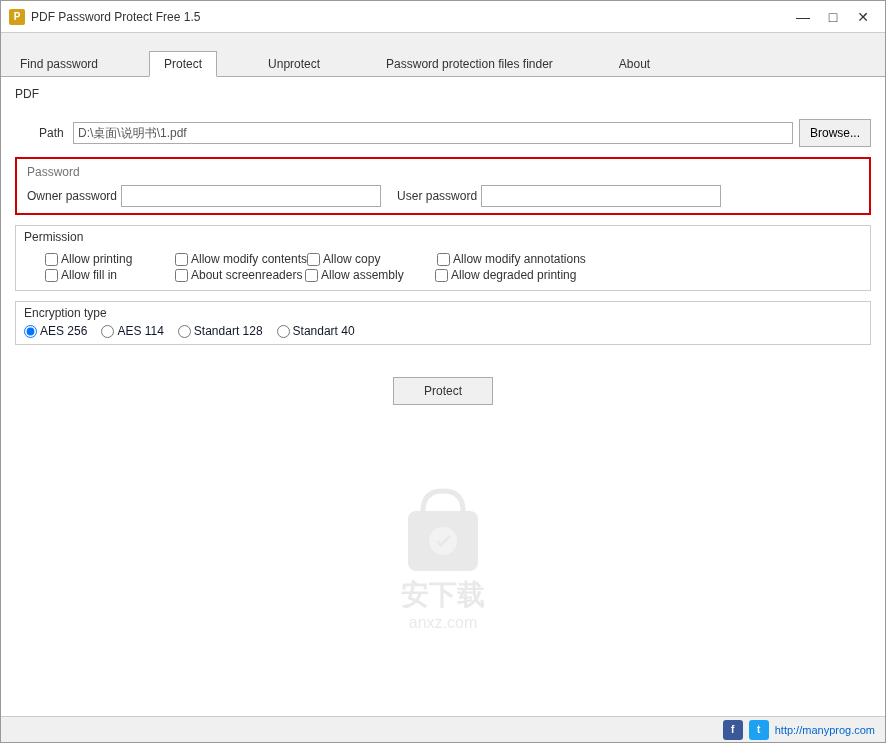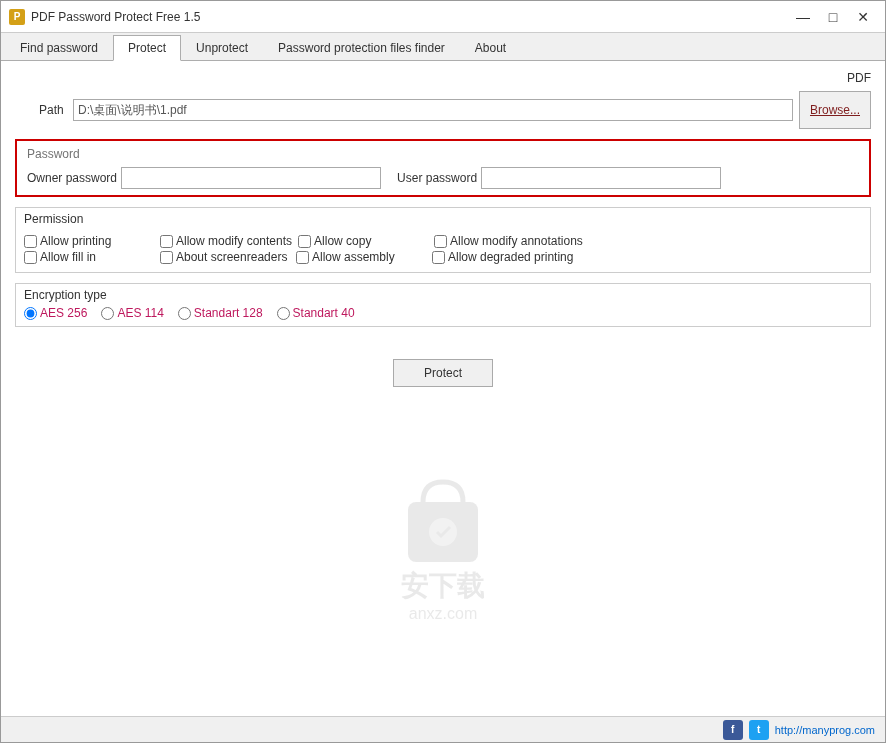--- a/index.html
+++ b/index.html
@@ -61,21 +61,22 @@
       display: flex;
       align-items: center;
       justify-content: center;
     }
     .tab-bar {
       background: #f0f0f0;
       display: flex;
       align-items: flex-end;
       padding: 0 4px;
       border-bottom: 1px solid #adadad;
-      height: 28px;
+      height: 44px;
+      gap: 36px;
     }
     .tab {
       padding: 4px 14px;
       border: 1px solid transparent;
       cursor: pointer;
       font-size: 12px;
       color: #333;
       height: 26px;
       display: flex;
       align-items: center;
@@ -94,22 +95,21 @@
       background: #fff;
       padding: 10px 14px;
       display: flex;
       flex-direction: column;
       gap: 6px;
     }
     .section-label {
       font-size: 12px;
       color: #333;
       font-weight: normal;
-      margin-bottom: 6px;
-      text-align: right;
+      margin-bottom: 18px;
     }
     .path-row {
       display: flex;
       align-items: center;
       gap: 6px;
       margin-bottom: 4px;
       margin-left: 24px;
     }
     .path-label {
       font-size: 12px;
@@ -119,28 +119,27 @@
     .path-input {
       flex: 1;
       height: 22px;
       border: 1px solid #aaa;
       padding: 0 4px;
       font-size: 12px;
       color: #555;
       background: #fff;
     }
     .browse-btn {
-      height: 38px;
+      height: 28px;
       padding: 0 10px;
       border: 1px solid #aaa;
       background: #f0f0f0;
       cursor: pointer;
       font-size: 12px;
-      color: #7f1d1d;
-      text-decoration: underline;
+      color: #000000;
     }
     .password-group {
       border: 2px solid #cc0000;
       padding: 6px 10px;
       margin-bottom: 4px;
     }
     .password-group-label {
       font-size: 12px;
       color: #737373;
       margin-bottom: 6px;
@@ -180,23 +179,24 @@
       margin-bottom: 4px;
     }
     .section-group-title {
       font-size: 12px;
       color: #333;
       margin-bottom: 8px;
     }
     .permission-row {
       display: flex;
       align-items: center;
-      gap: 6px;
+      gap: 0;
       margin-bottom: 2px;
       flex-wrap: wrap;
+      margin-left: 21px;
     }
     .checkbox-item {
       display: flex;
       align-items: center;
       gap: 3px;
       min-width: 130px;
     }
     .checkbox-item input[type="checkbox"] {
       width: 13px;
       height: 13px;
@@ -226,21 +226,21 @@
     .radio-item {
       display: flex;
       align-items: center;
       gap: 3px;
     }
     .radio-item input[type="radio"] {
       cursor: pointer;
     }
     .radio-item label {
       font-size: 12px;
-      color: #be185d;
+      color: #0f172a;
       cursor: pointer;
     }
     .protect-btn-row {
       display: flex;
       justify-content: center;
       margin-top: 6px;
     }
     .protect-btn {
       height: 28px;
       padding: 0 30px;

